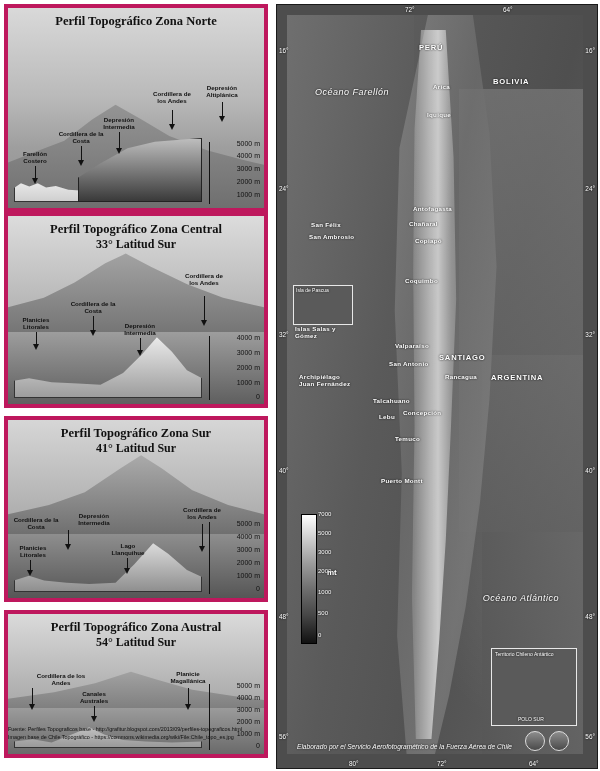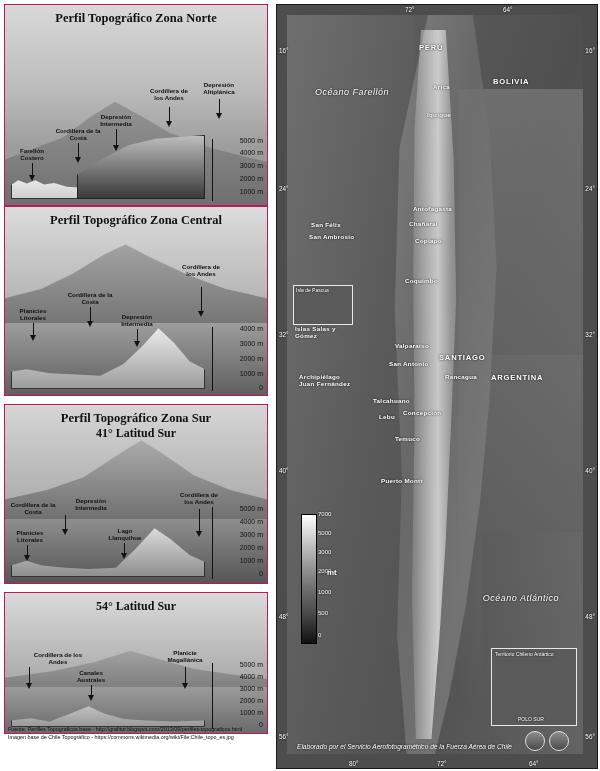--- a/index.html
+++ b/index.html
@@ -1,21 +1,21 @@
 <!DOCTYPE html>
 <html><head>
 <meta charset="utf-8">
 <style>
   html,body{margin:0;padding:0;background:#fff;}
   body{width:600px;height:771px;font-family:"Liberation Sans",sans-serif;position:relative;overflow:hidden;}
   #root{position:absolute;inset:0;background:#ffffff;}
 
   
   .left{position:absolute;left:4px;top:4px;width:264px;height:742px;}
-  .panel{position:relative;border:1px solid #be185d;background:#cfcfcf;overflow:hidden;}
+  .panel{position:relative;border:4px solid #be185d;background:#cfcfcf;overflow:hidden;}
   .ptitle{position:relative;text-align:center;font-family:"Liberation Serif",serif;font-size:12.5px;
           font-weight:700;line-height:1.18;padding-top:6px;color:#111;z-index:6;}
   .ptitle .sub{font-size:12px;font-weight:700;display:block;}
   .axis{position:absolute;right:4px;bottom:4px;width:56px;z-index:7;}
   .axis .tick{position:absolute;right:0;font-size:7px;color:#111;white-space:nowrap;line-height:1;}
   .axis .bar{position:absolute;right:50px;width:1px;background:#111;}
 
   .lbl{position:absolute;z-index:8;font-size:6.2px;font-weight:700;color:#111;text-align:center;line-height:1.15;}
   .arrow{position:absolute;z-index:8;width:0;height:0;border-left:3px solid transparent;border-right:3px solid transparent;border-top:6px solid #111;}
   .vline{position:absolute;z-index:8;width:1px;background:#111;}
@@ -154,20 +154,21 @@
         <div class="tick" style="top:49px">1000 m</div>
       </div>
     </div>
 
     <div class="panel" id="p2">
       <div class="sky"></div>
       <div class="mtn"></div>
       <div class="city"></div>
       <div class="ptitle">
         <span>Perfil Topográfico Zona Central</span>
+        <span class="sub">33° Latitud Sur</span>
       </div>
       <div class="prof">
           <div class="pv"></div>
         </div>
       <div class="lbl" style="left:6px;top:100px;width:44px">Planicies Litorales</div>
       <div class="vline" style="left:28px;top:116px;height:14px"></div>
       <div class="arrow" style="left:25px;top:128px;"></div>
       <div class="lbl" style="left:58px;top:84px;width:54px">Cordillera de la Costa</div>
       <div class="vline" style="left:85px;top:100px;height:16px"></div>
       <div class="arrow" style="left:82px;top:114px;"></div>
@@ -220,20 +221,21 @@
         <div class="tick" style="top:50px">1000 m</div>
         <div class="tick" style="top:63px">0</div>
       </div>
     </div>
 
     <div class="panel" id="p4">
       <div class="sky"></div>
       <div class="mtn"></div>
       <div class="sea"></div>
       <div class="ptitle">
+        <span>Perfil Topográfico Zona Austral</span>
         <span class="sub">54° Latitud Sur</span>
       </div>
       <div class="prof">
           <div class="pv"></div>
         </div>
       <div class="lbl" style="left:24px;top:58px;width:58px">Cordillera de los Andes</div>
       <div class="vline" style="left:24px;top:74px;height:18px"></div>
       <div class="arrow" style="left:21px;top:90px;"></div>
       <div class="lbl" style="left:64px;top:76px;width:44px">Canales Australes</div>
       <div class="vline" style="left:86px;top:92px;height:12px"></div>

